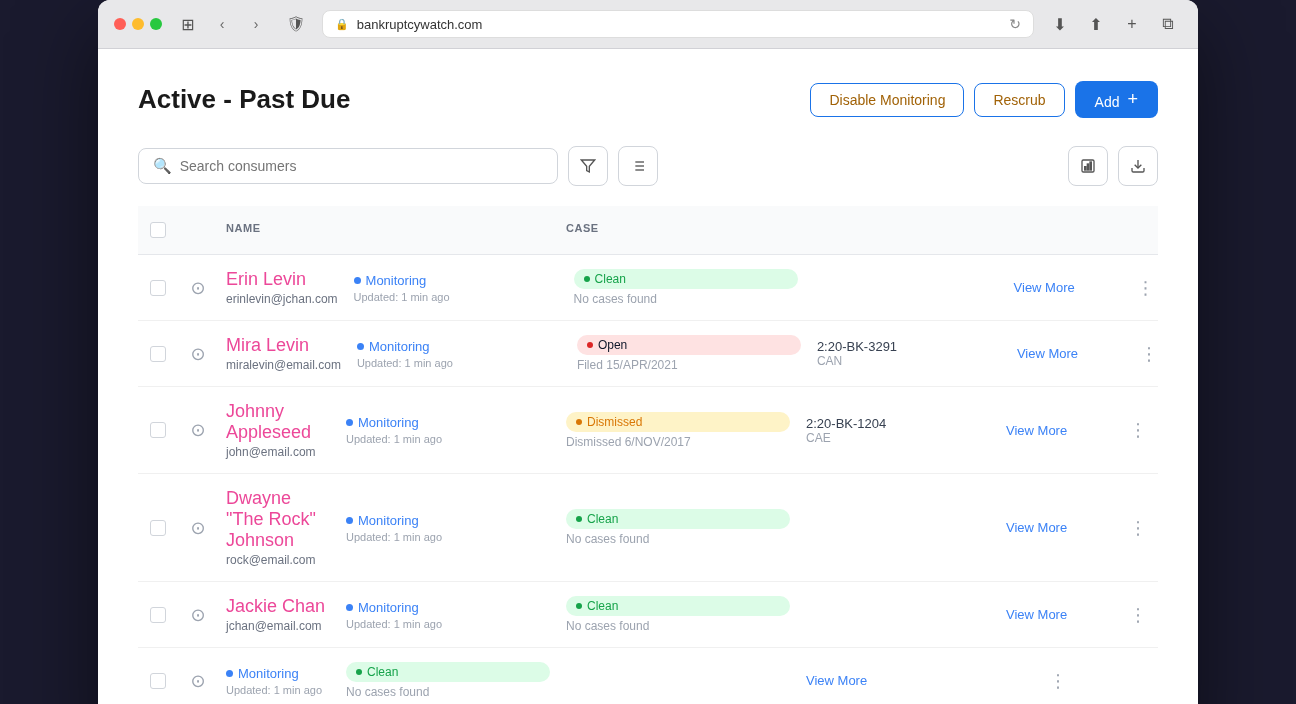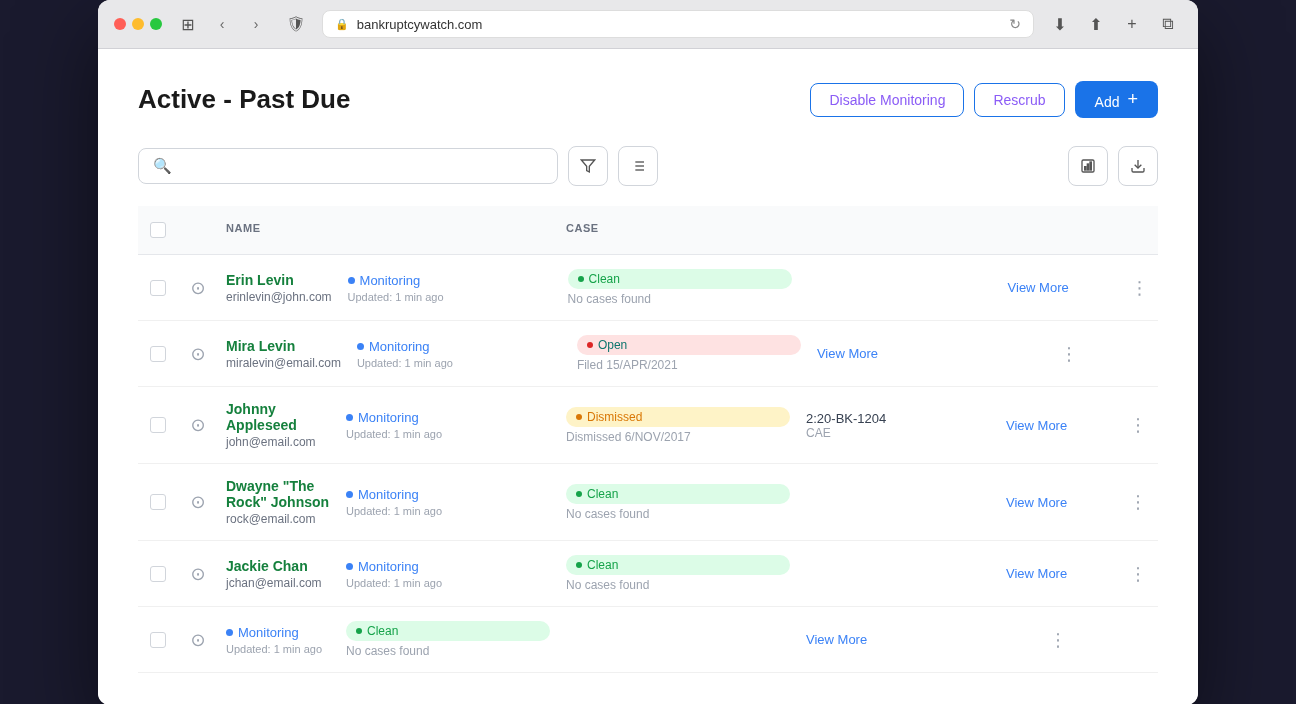--- a/index.html
+++ b/index.html
@@ -112,21 +112,21 @@
     .header-actions {
       display: flex;
       gap: 10px;
       align-items: center;
     }
     .btn-outline {
       padding: 8px 18px;
       border: 1.5px solid #1a73e8;
       border-radius: 8px;
       background: white;
-      color: #8b5cf6;
+      color: #a16207;
       font-size: 14px;
       font-weight: 500;
       cursor: pointer;
     }
     .btn-primary {
       padding: 8px 20px;
       background: #1a73e8;
       border: none;
       border-radius: 8px;
       color: white;
@@ -241,23 +241,23 @@
       cursor: pointer;
     }
     .status-icon {
       color: #9ca3af;
       font-size: 18px;
       display: flex;
       align-items: center;
       justify-content: center;
     }
     .name-cell .name {
-      font-weight: 700;
-      color: #15803d;
-      font-size: 14px;
+      font-weight: 400;
+      color: #ec4899;
+      font-size: 18px;
     }
     .name-cell .email {
       font-size: 12px;
       color: #6b7280;
       margin-top: 2px;
     }
     .monitoring-cell {
       display: flex;
       flex-direction: column;
       gap: 3px;
@@ -288,21 +288,21 @@
       border-radius: 12px;
       font-size: 12px;
       font-weight: 500;
     }
     .badge-clean {
       background: #dcfce7;
       color: #16a34a;
     }
     .badge-open {
       background: #fee2e2;
-      color: #0f766e;
+      color: #0f172a;
       text-align: right;
     }
     .badge-dismissed {
       background: #fef3c7;
       color: #d97706;
     }
     .badge-dot {
       width: 6px;
       height: 6px;
       border-radius: 50%;
@@ -381,20 +381,21 @@
           <button class="btn-primary">
             <span>Add</span>
             <span class="plus-icon">+</span>
           </button>
         </div>
       </div>
 
       <div class="toolbar">
         <div class="search-box">
           <span class="search-icon-wrap">🔍</span>
+          <input type="text" placeholder="Search consumers" style="">
         </div>
         <div class="filter-btn">
           <svg width="16" height="16" viewBox="0 0 24 24" fill="none" stroke="currentColor" stroke-width="2">
             <polygon points="22 3 2 3 10 12.46 10 19 14 21 14 12.46 22 3"></polygon>
           </svg>
         </div>
         <div class="filter-btn">
           <svg width="16" height="16" viewBox="0 0 24 24" fill="none" stroke="currentColor" stroke-width="2">
             <line x1="8" y1="6" x2="21" y2="6"></line>
               <line x1="8" y1="12" x2="21" y2="12"></line>
@@ -438,21 +439,21 @@
 
         <div class="table-row">
           <div class="cell checkbox-cell">
             <div class="checkbox"></div>
           </div>
           <div class="cell status-icon">
             <span>⊙</span>
           </div>
           <div class="cell name-cell">
             <div class="name">Erin Levin</div>
-            <div class="email">erinlevin@john.com</div>
+            <div class="email">erinlevin@jchan.com</div>
           </div>
           <div class="cell monitoring-cell">
             <span class="monitoring-badge">
                 <span class="monitoring-dot"></span>
                 <span>Monitoring</span>
               </span>
             <span class="updated-text">Updated: 1 min ago</span>
           </div>
           <div class="cell bankruptcy-cell">
             <span class="status-badge badge-clean">
@@ -484,20 +485,24 @@
               </span>
             <span class="updated-text">Updated: 1 min ago</span>
           </div>
           <div class="cell bankruptcy-cell">
             <span class="status-badge badge-open">
                 <span class="badge-dot" style="background:#dc2626;border-radius:50%;width:6px;height:6px;display:inline-block;"></span>
                 <span>Open</span>
               </span>
             <span class="no-cases">Filed 15/APR/2021</span>
           </div>
+          <div class="cell case-cell">
+            <div class="case-num">2:20-BK-3291</div>
+            <div class="case-code">CAN</div>
+          </div>
           <div class="cell"><span class="view-more">View More</span></div>
           <div class="cell more-dots">⋮</div>
         </div>
 
         <div class="table-row">
           <div class="cell checkbox-cell">
             <div class="checkbox"></div>
           </div>
           <div class="cell status-icon">
             <span>⊙</span>

